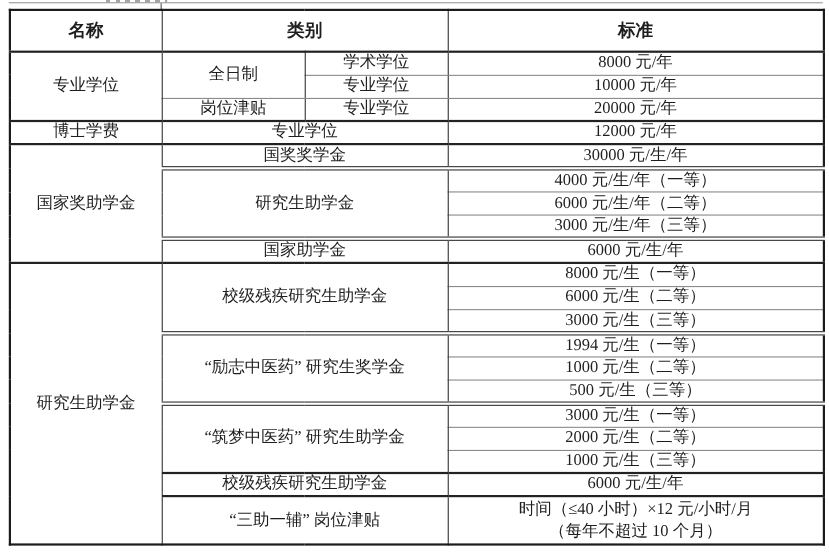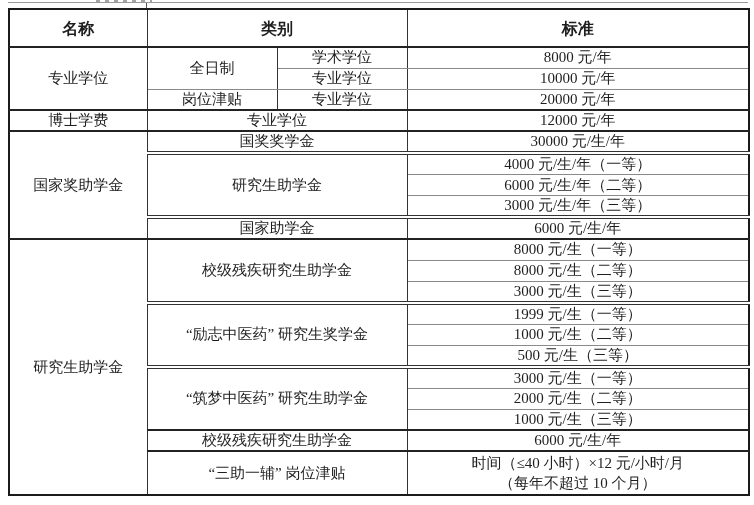--- a/index.html
+++ b/index.html
@@ -135,28 +135,28 @@
     <td class="bd" colspan="2">国家助学金</td>
     <td class="bd">6000 元/生/年</td>
   </tr>
 
   <tr class="row">
     <td rowspan="11">研究生助学金</td>
     <td class="bdd" colspan="2" rowspan="3">校级残疾研究生助学金</td>
     <td>8000 元/生（一等）</td>
   </tr>
   <tr class="row">
-    <td>8000 元/生（二等）</td>
+    <td>6000 元/生（二等）</td>
   </tr>
   <tr class="row">
     <td class="bdd">3000 元/生（三等）</td>
   </tr>
   <tr class="row">
     <td class="bdd" colspan="2" rowspan="3">“励志中医药” 研究生奖学金</td>
-    <td>1999 元/生（一等）</td>
+    <td>1994 元/生（一等）</td>
   </tr>
   <tr class="row">
     <td>1000 元/生（二等）</td>
   </tr>
   <tr class="row">
     <td class="bdd">500 元/生（三等）</td>
   </tr>
   <tr class="row">
     <td class="bd" colspan="2" rowspan="3">“筑梦中医药” 研究生助学金</td>
     <td>3000 元/生（一等）</td>

